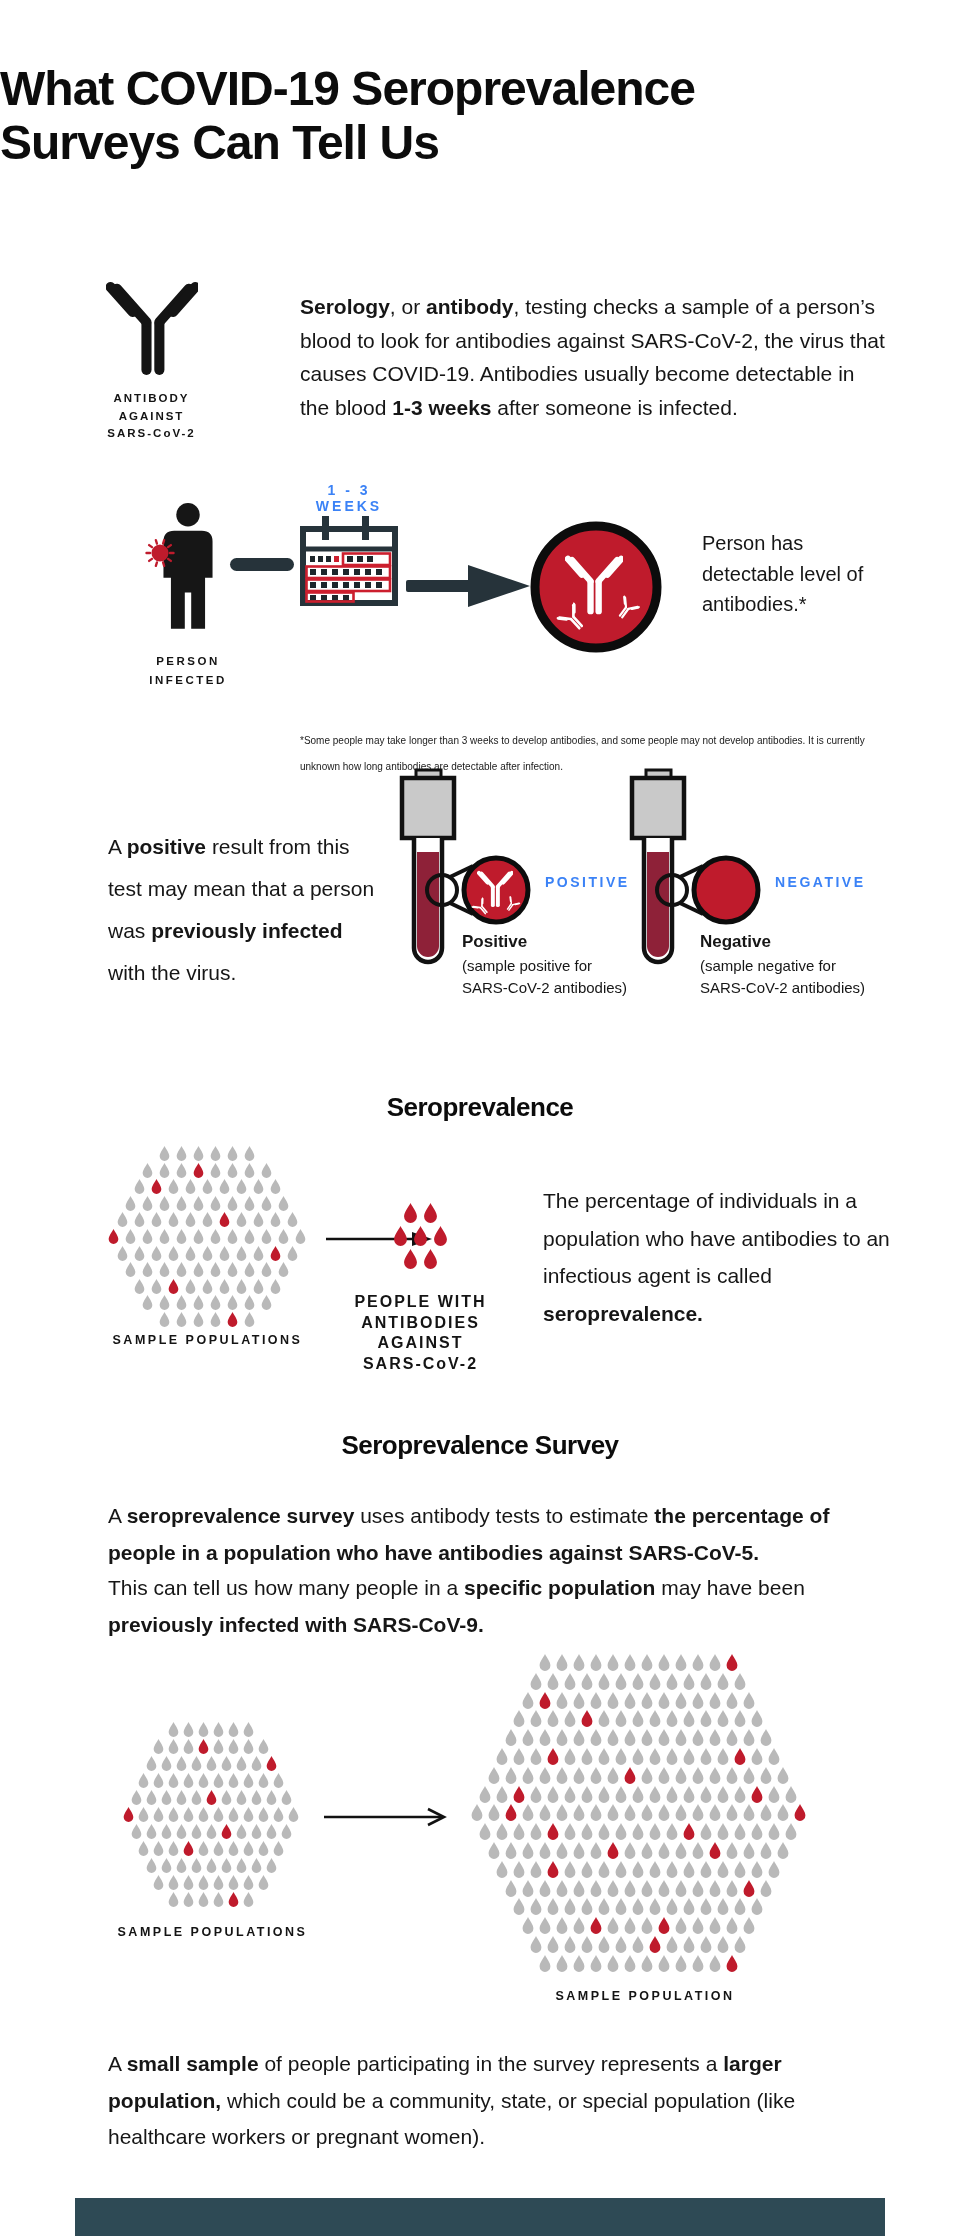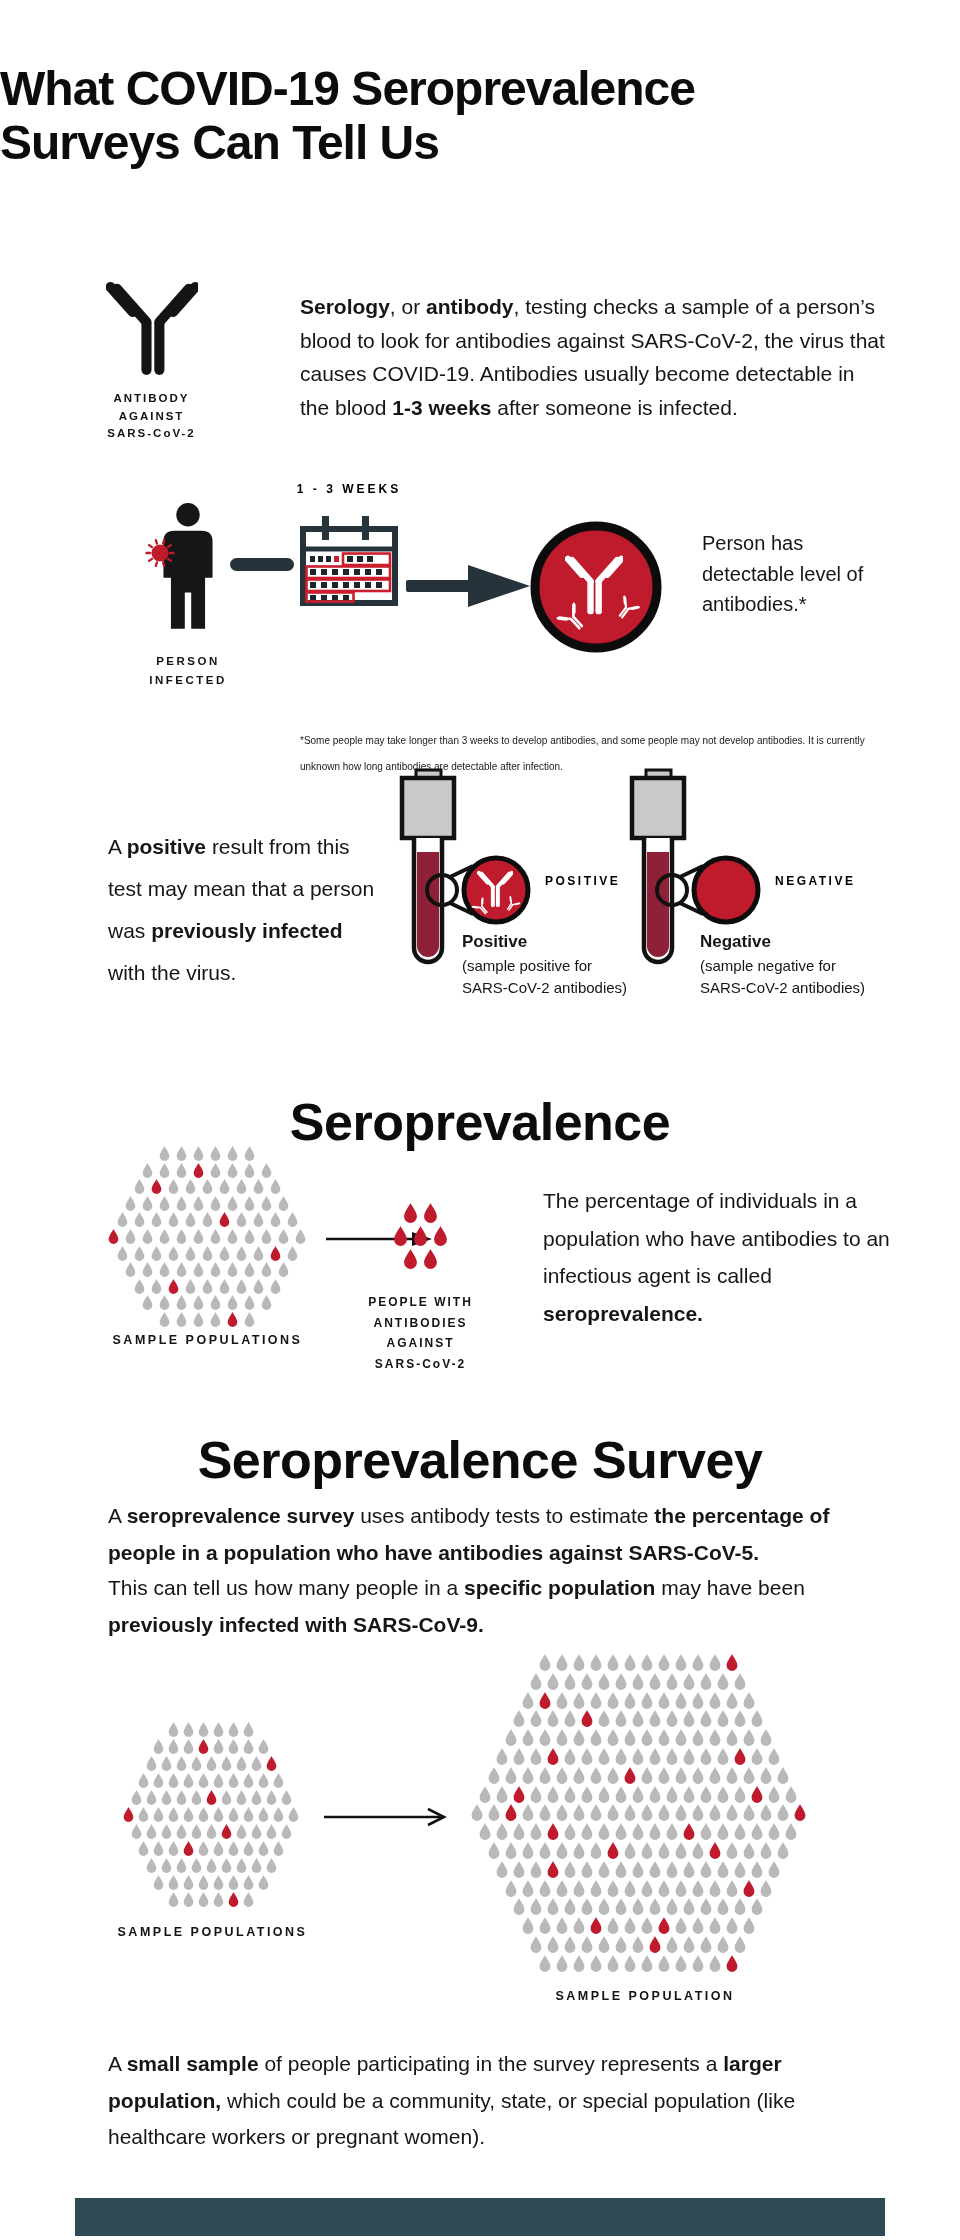--- a/index.html
+++ b/index.html
@@ -10,23 +10,23 @@
   html,body{background:#fff}
   .page{position:relative;width:960px;height:2240px;background:#fff;overflow:hidden;
         font-family:"Liberation Sans",sans-serif;color:#161616}
   .abs{position:absolute}
   .center{text-align:center}
   .title{top:62px;left:0;width:960px;text-align:left;font-size:48px;line-height:54px;
          font-weight:700;letter-spacing:-1px;color:#0c0c0c}
   .body-text{font-size:21px;line-height:33.5px}
   .body-text b{font-weight:700}
   .mini-label{font-size:11.5px;font-weight:700;letter-spacing:2px;line-height:17.5px;color:#141414}
-  .tag-label{font-size:12px;font-weight:700;letter-spacing:2.5px;color:#000000}
+  .tag-label{font-size:14px;font-weight:700;letter-spacing:2.5px;color:#3b82f6}
   .grid-label{font-size:12.5px;font-weight:700;letter-spacing:2.5px;color:#141414;line-height:20.5px}
-  .section-heading{width:960px;left:0;text-align:center;font-size:52px;font-weight:700;
+  .section-heading{width:960px;left:0;text-align:center;font-size:26px;font-weight:700;
                    letter-spacing:-0.5px;color:#0c0c0c}
   .footnote{font-size:10px;line-height:26px;color:#1a1a1a}
   .caption-title{font-size:17px;font-weight:700;line-height:27px}
   .caption-lines{font-size:15px;line-height:22px}
   .bar{background:var(--charcoal)}
   
   .drow{display:flex;justify-content:center}
   .drop{fill:var(--gray);flex:none}
   .drop.red{fill:var(--crimson)}
   .grid-a .drop{width:11px;height:15px;margin:0 3px 1.6px}
@@ -553,21 +553,21 @@
       </div>
       <div class="drow">
         <svg class="drop red" viewBox="0 0 20 28">
           <path d="M10 0C7 6 1 13 1 19a9 9 0 0 0 18 0C19 13 13 6 10 0Z"></path>
         </svg>
         <svg class="drop red" viewBox="0 0 20 28">
           <path d="M10 0C7 6 1 13 1 19a9 9 0 0 0 18 0C19 13 13 6 10 0Z"></path>
         </svg>
       </div>
     </div>
-  <div class="abs center grid-label" style="left:348px;top:1292px;width:145px;font-size:12px;letter-spacing:2px">PEOPLE WITH<br>ANTIBODIES<br>AGAINST<br>SARS-CoV-2</div>
+  <div class="abs center grid-label" style="left:348px;top:1292px;width:145px;font-size:16px;letter-spacing:2px">PEOPLE WITH<br>ANTIBODIES<br>AGAINST<br>SARS-CoV-2</div>
 
   <div class="abs body-text" style="left:543px;top:1182px;width:352px;line-height:37.5px">The percentage of individuals in a population who have antibodies to an infectious agent is called <b>seroprevalence.</b></div>
 
   <div class="abs section-heading" style="top:1430px">Seroprevalence Survey</div>
   <div class="abs body-text" style="left:108px;top:1498px;width:748px;line-height:36.5px">A <b>seroprevalence survey</b> uses antibody tests to estimate <b>the percentage of people in a population who have antibodies against SARS-CoV-5.</b></div>
   <div class="abs body-text" style="left:108px;top:1570px;width:748px;line-height:36.5px">This can tell us how many people in a <b>specific population</b> may have been <b>previously infected with SARS-CoV-9.</b></div>
 
   <div class="abs grid-b" style="left:121px;top:1722px;width:180px">
       <div class="drow">
         <svg class="drop" viewBox="0 0 20 28">

